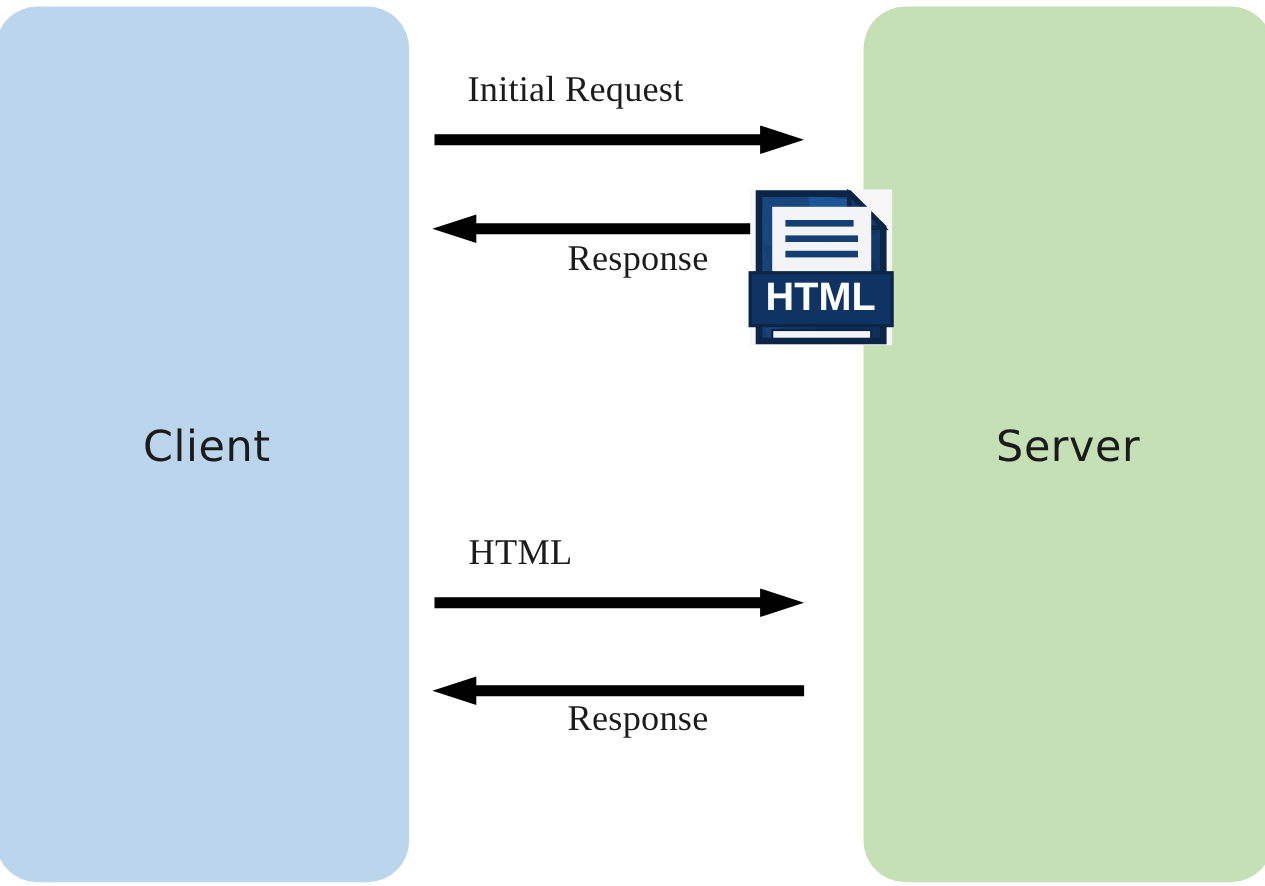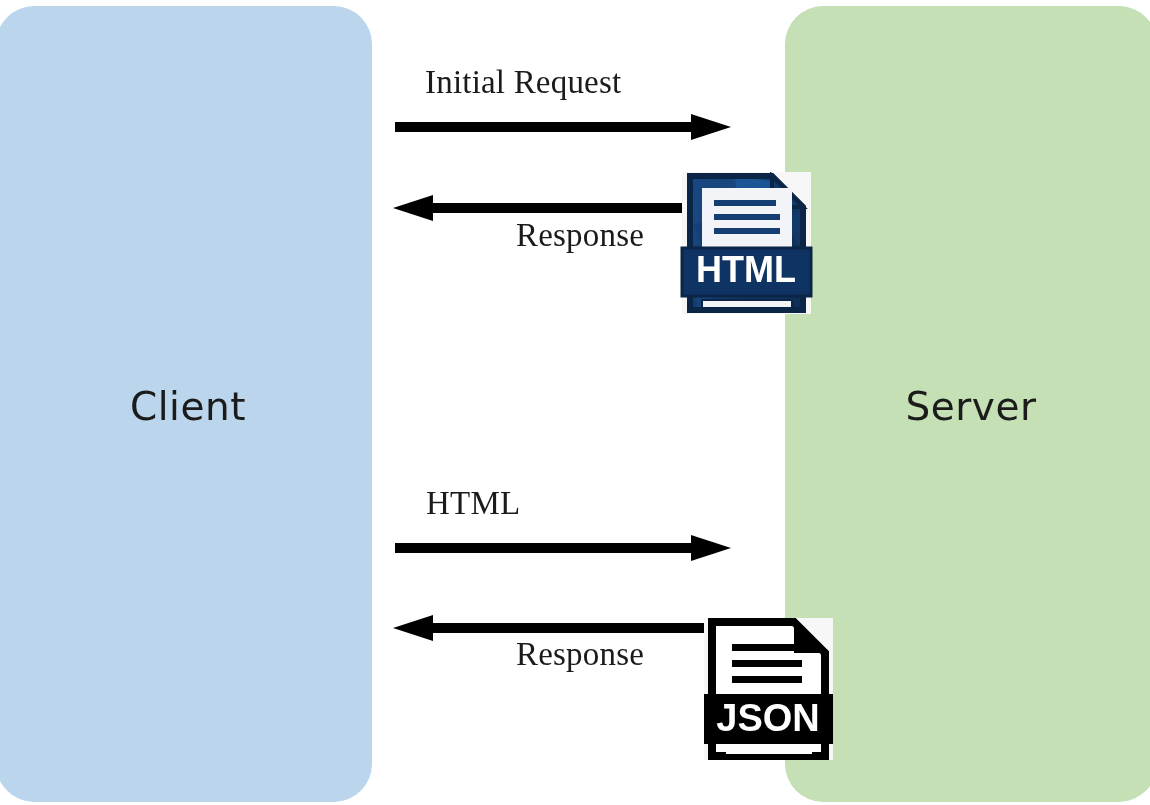--- a/index.html
+++ b/index.html
@@ -171,33 +171,14 @@
       <rect x="34" y="56" width="66" height="6" fill="#153f72"></rect>
 
       <rect x="2" y="76" width="129" height="48" fill="#0f3464" stroke="#0b2546" stroke-width="3"></rect>
       <g clip-path="url(#html-banner-clip)"></g>
       <text x="66" y="110" font-family="'Liberation Sans', sans-serif" font-size="36" font-weight="bold" fill="#ffffff" text-anchor="middle">HTML</text>
 
       <rect x="22" y="128" width="90" height="8" fill="#f2f4f7" stroke="#0b2546" stroke-width="2"></rect>
     </svg>
   </div>
 
-  <div class="file-icon" id="icon-json">
-    <svg viewBox="0 0 133 142" aria-hidden="true">
-
-      <rect x="2" y="0" width="129" height="142" fill="#f7f7f7"></rect>
-
-      <path d="M10 4 H92 L123 35 V138 H10 Z" fill="#ffffff" stroke="#000000" stroke-width="8"></path>
-
-      <path d="M92 4 L123 35 H92 Z" fill="#000000"></path>
-
-      <rect x="30" y="26" width="62" height="7" fill="#000000"></rect>
-      <rect x="30" y="42" width="70" height="7" fill="#000000"></rect>
-      <rect x="30" y="58" width="70" height="7" fill="#000000"></rect>
-
-      <rect x="2" y="76" width="129" height="50" fill="#000000"></rect>
-      <text x="66" y="113" font-family="'Liberation Sans', sans-serif" font-size="38" font-weight="bold" fill="#ffffff" text-anchor="middle">JSON</text>
-
-      <rect x="24" y="128" width="86" height="8" fill="#ffffff"></rect>
-    </svg>
-  </div>
 
 </div>
 
 </body></html>

